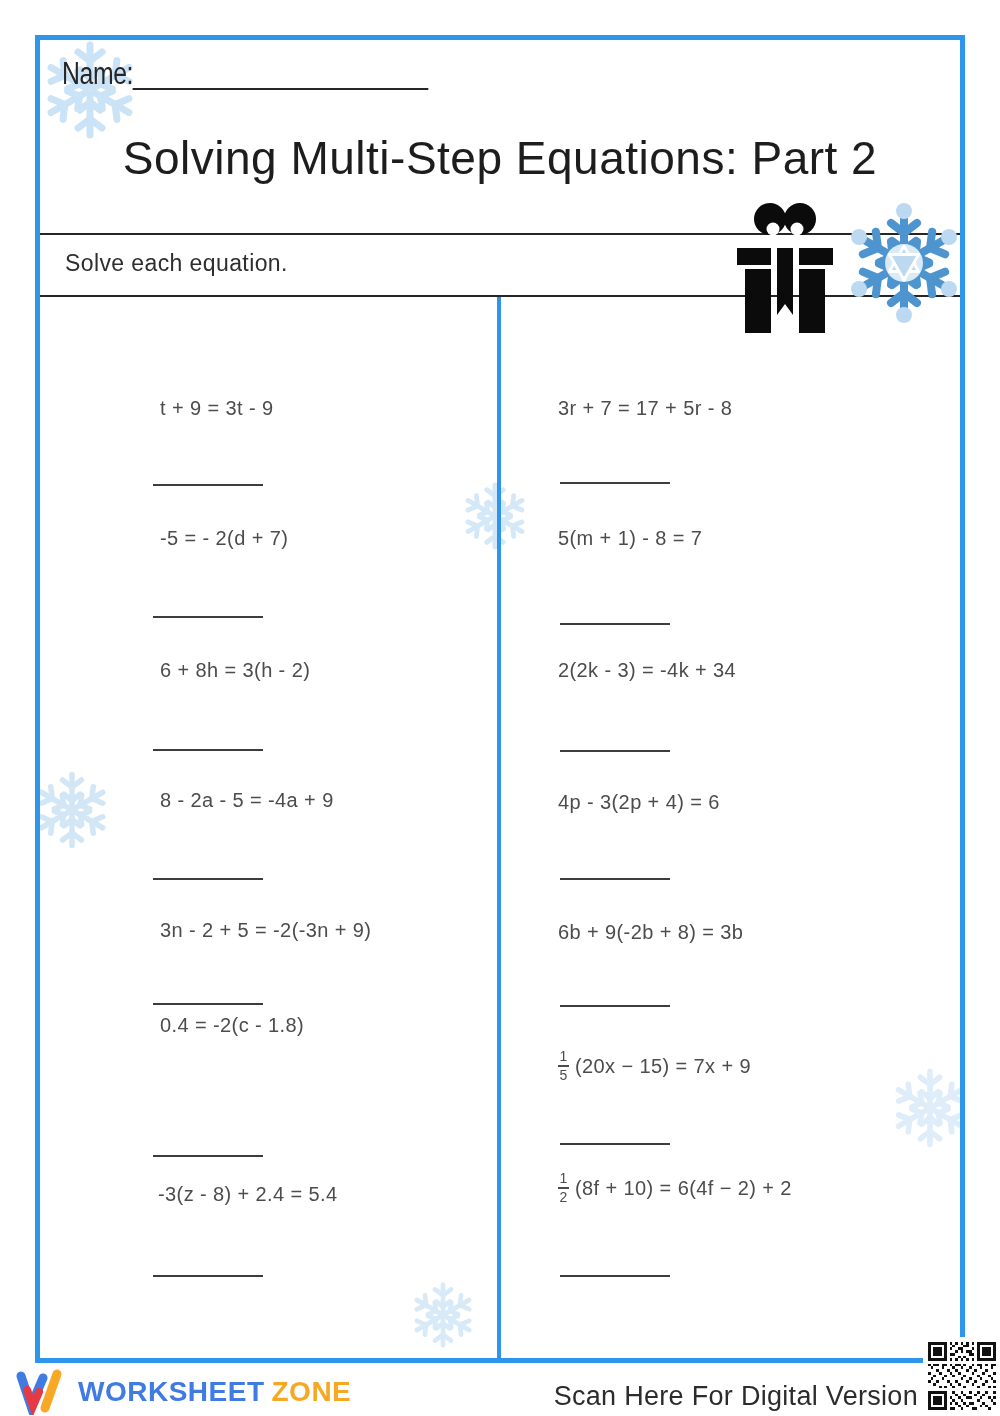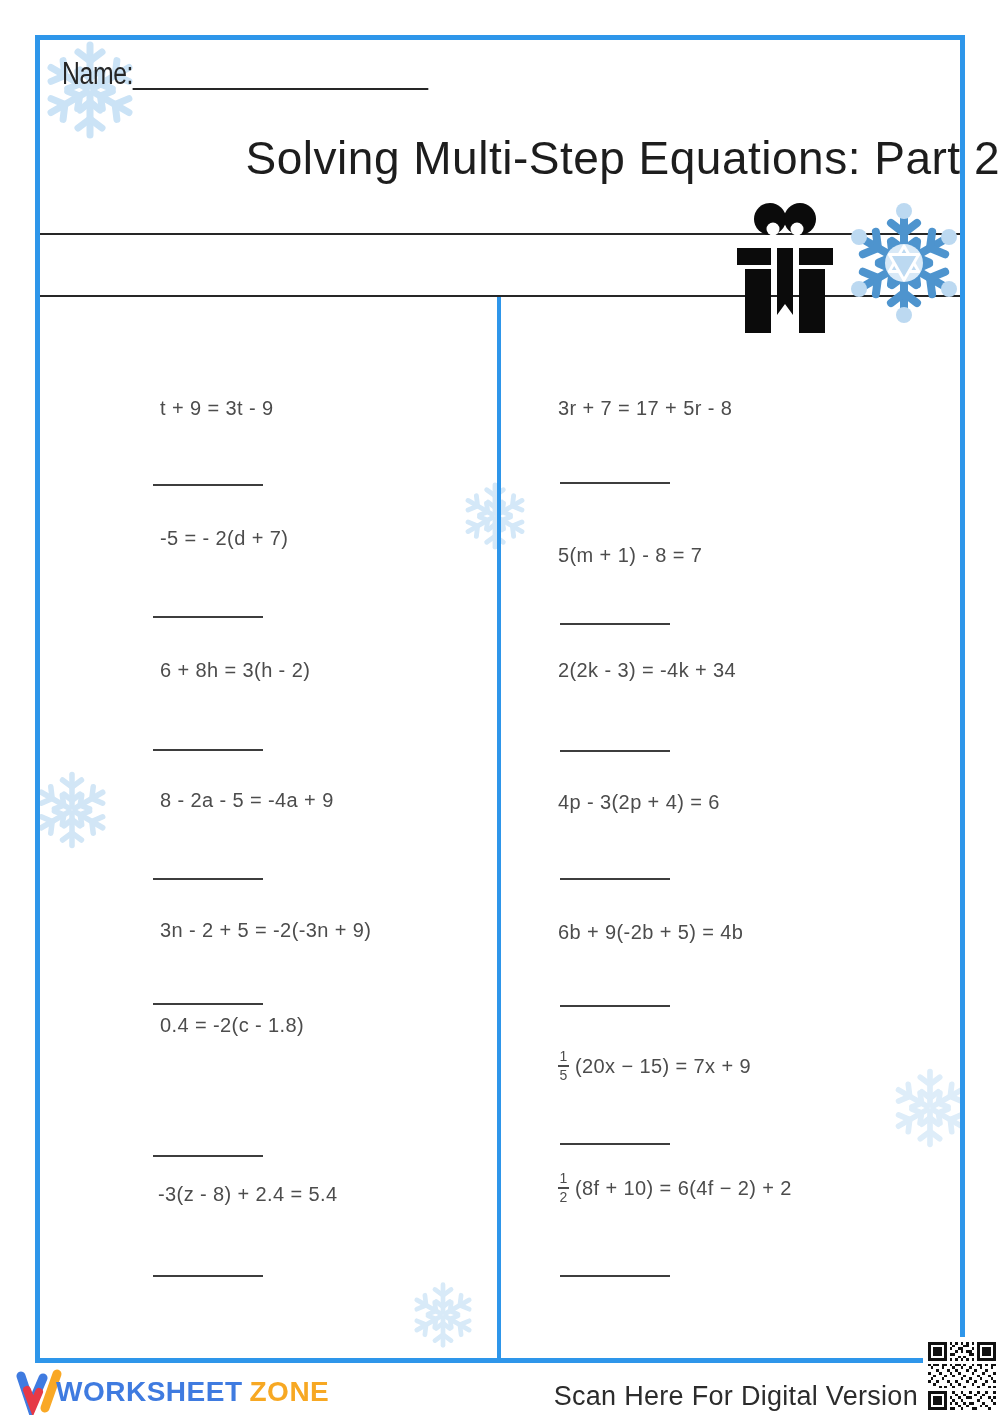--- a/index.html
+++ b/index.html
@@ -8,40 +8,40 @@
 
   .frame { position:absolute; left:35px; top:35px; width:930px; height:1328px;
            border:5px solid #2E96EA; z-index:50; pointer-events:none; }
 
   .hline { position:absolute; left:40px; width:920px; height:2px; background:#262626; z-index:20; }
   .vdivider { position:absolute; left:497px; top:297px; width:4px; height:1061px; background:#2E96EA; z-index:30; }
 
   .name-block { position:absolute; left:62px; top:56px; font-size:31px; font-weight:500;
                 color:#262626; transform:scaleX(0.80); transform-origin:left top;
                 letter-spacing:-0.5px; white-space:nowrap; z-index:40; }
-  .title { position:absolute; left:0; top:131px; width:1000px; text-align:right;
+  .title { position:absolute; left:0; top:131px; width:1000px; text-align:center;
            font-size:46px; font-weight:500; color:#1d1d1d; letter-spacing:0.5px; z-index:40; }
   .instruction { position:absolute; left:65px; top:250px; font-size:23px; color:#2e2e2e;
                  letter-spacing:0.4px; z-index:40; }
 
   .eq { position:absolute; font-size:20px; color:#4c4c4c; letter-spacing:0.4px;
         white-space:nowrap; z-index:40; height:26px; display:flex; align-items:center; }
   .answer-line { position:absolute; width:110px; height:2px; background:#3d3d3d; z-index:40; }
 
   .frac { display:inline-flex; flex-direction:column; align-items:center;
           font-size:14px; line-height:1.05; margin-right:6px; color:#4c4c4c; }
   .frac .bar { width:11px; height:2px; background:#4c4c4c; margin:1px 0; }
 
   .flake { position:absolute; z-index:10; }
 
   .gift { position:absolute; left:737px; top:203px; z-index:25; }
   .rich-flake { position:absolute; left:843px; top:202px; z-index:25; }
 
   .logo-mark { position:absolute; left:16px; top:1367px; z-index:60; }
-  .brand { position:absolute; left:56px; top:1376px; font-size:28px; font-weight:bold;
+  .brand { position:absolute; left:78px; top:1376px; font-size:28px; font-weight:bold;
            letter-spacing:0.5px; z-index:60; white-space:nowrap; }
   .brand .b1 { color:#3F7BE0; }
   .brand .b2 { color:#F7A823; margin-left:7px; }
   .scan-label { position:absolute; right:82px; top:1381px; font-size:27px; color:#2c2c2c;
                 letter-spacing:0.3px; z-index:60; white-space:nowrap;margin-left:20px; }
   .qr-box { position:absolute; left:923px; top:1337px; width:78px; height:78px;
             background:#ffffff; z-index:70; display:flex; align-items:center; justify-content:center; }
 </style>
 </head>
 <body>
@@ -157,45 +157,46 @@
     <circle cx="-45" cy="-26" r="8" fill="#BCD9F1"></circle>
     <circle r="19" fill="#D8E9F7"></circle>
     <path d="M0 -17 L14.7 8.5 L-14.7 8.5 Z" fill="#BCD9F1" stroke="#ffffff" stroke-width="3" stroke-linejoin="round"></path>
     <path d="M0 17 L14.7 -8.5 L-14.7 -8.5 Z" fill="#BCD9F1" stroke="#ffffff" stroke-width="3" stroke-linejoin="round"></path>
   </svg>
 
   <div class="vdivider"></div>
 
   <div class="name-block"><span>Name:</span><span>______________________</span></div>
   <div class="title">Solving Multi-Step Equations: Part 2</div>
+  <div class="instruction">Solve each equation.</div>
 
   <div class="eq" style="left:160px;top:395px">t + 9 = 3t - 9</div>
   <div class="answer-line" style="left:153px;top:484px"></div>
   <div class="eq" style="left:160px;top:525px">-5 = - 2(d + 7)</div>
   <div class="answer-line" style="left:153px;top:616px"></div>
   <div class="eq" style="left:160px;top:657px">6 + 8h = 3(h - 2)</div>
   <div class="answer-line" style="left:153px;top:749px"></div>
   <div class="eq" style="left:160px;top:787px">8 - 2a - 5 = -4a + 9</div>
   <div class="answer-line" style="left:153px;top:878px"></div>
   <div class="eq" style="left:160px;top:917px">3n - 2 + 5 = -2(-3n + 9)</div>
   <div class="answer-line" style="left:153px;top:1003px"></div>
   <div class="eq" style="left:160px;top:1012px">0.4 = -2(c - 1.8)</div>
   <div class="answer-line" style="left:153px;top:1155px"></div>
   <div class="eq" style="left:158px;top:1181px">-3(z - 8) + 2.4 = 5.4</div>
   <div class="answer-line" style="left:153px;top:1275px"></div>
 
   <div class="eq" style="left:558px;top:395px">3r + 7 = 17 + 5r - 8</div>
   <div class="answer-line" style="left:560px;top:482px"></div>
-  <div class="eq" style="left:558px;top:542px">5(m + 1) - 8 = 7</div>
+  <div class="eq" style="left:558px;top:525px">5(m + 1) - 8 = 7</div>
   <div class="answer-line" style="left:560px;top:623px"></div>
   <div class="eq" style="left:558px;top:657px">2(2k - 3) = -4k + 34</div>
   <div class="answer-line" style="left:560px;top:750px"></div>
   <div class="eq" style="left:558px;top:789px">4p - 3(2p + 4) = 6</div>
   <div class="answer-line" style="left:560px;top:878px"></div>
-  <div class="eq" style="left:558px;top:919px">6b + 9(-2b + 5) = 4b</div>
+  <div class="eq" style="left:558px;top:919px">6b + 9(-2b + 8) = 3b</div>
   <div class="answer-line" style="left:560px;top:1005px"></div>
 
   <div class="eq" style="left:558px;top:1046px;height:40px">
     <span class="frac">
         <span>1</span>
         <span class="bar"></span>
         <span>5</span>
       </span>
     <span>(20x − 15) = 7x + 9</span>
   </div>

